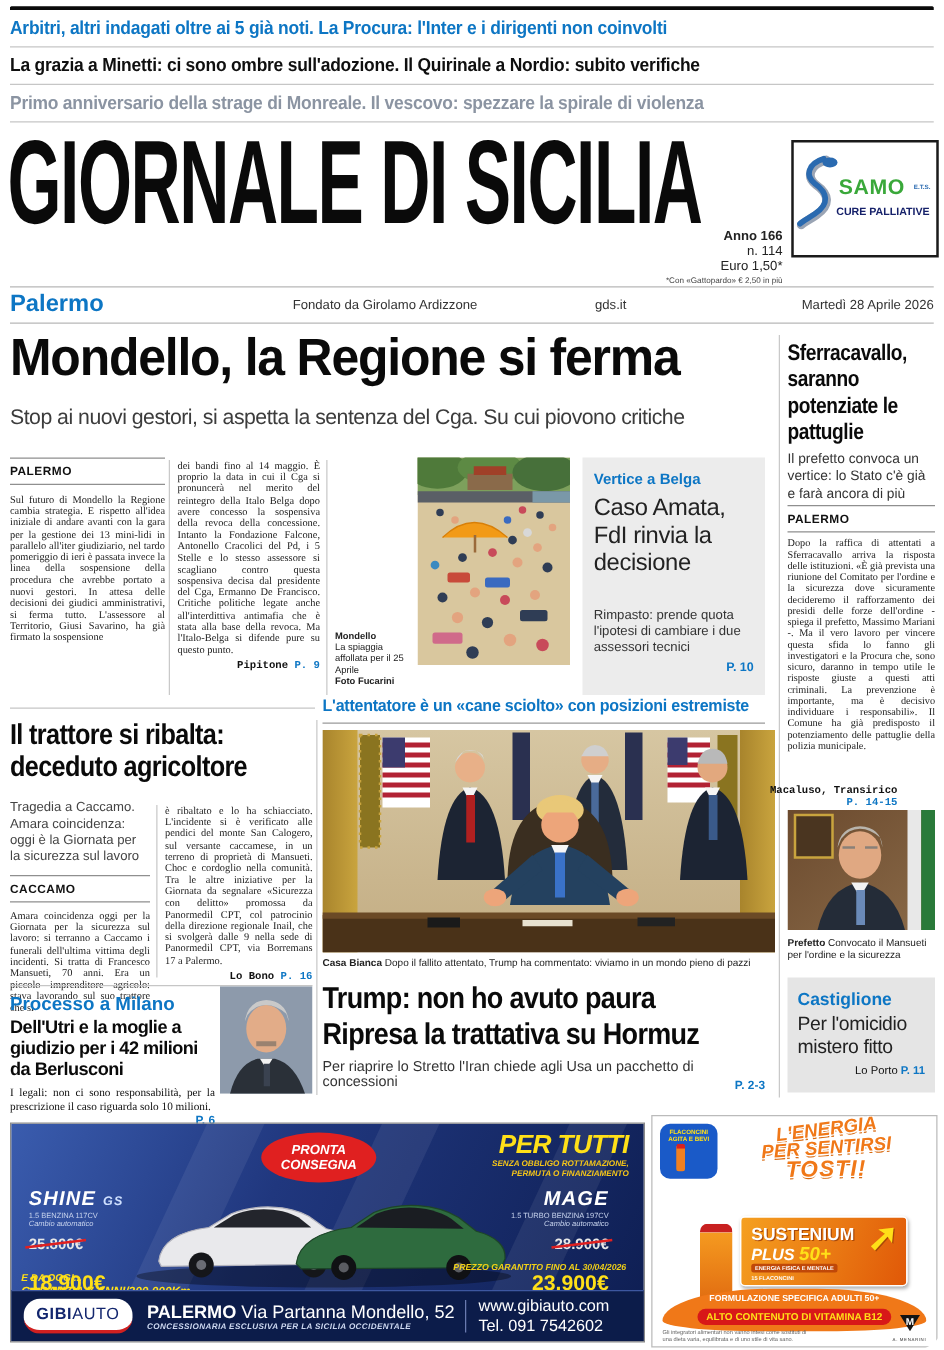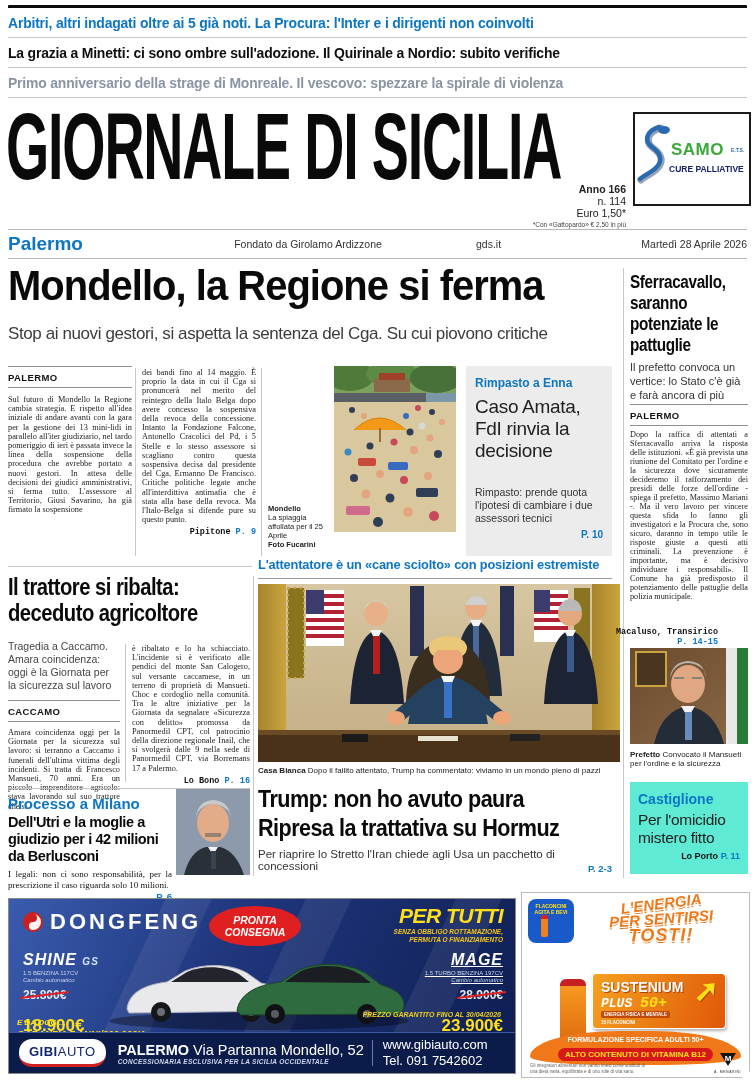--- a/index.html
+++ b/index.html
@@ -58,36 +58,36 @@
   .du-h{font-weight:800;font-size:14.5px;line-height:17px;letter-spacing:-.4px;color:#0a0a0a;}
   
   .tr-kicker{position:absolute;left:258px;top:557px;font-weight:800;font-size:13.5px;color:#0d76c4;
              letter-spacing:-.2px;transform:scaleX(.95);transform-origin:0 0;white-space:nowrap;}
   .tr-h{font-weight:800;font-size:24px;line-height:29px;letter-spacing:-.6px;color:#0a0a0a;
         transform:scaleX(.9);transform-origin:0 0;white-space:nowrap;}
   
   .sb-h{font-weight:800;font-size:18px;line-height:21px;letter-spacing:-.4px;color:#0a0a0a;
         width:140px;transform:scaleX(.85);transform-origin:0 0;}
   .sb-sf{font-size:11px;line-height:14px;color:#333;}
-  .cast{position:absolute;left:630px;top:782px;width:118px;height:92px;background:#5eead4;box-sizing:border-box;padding:9px 8px;}
+  .cast{position:absolute;left:630px;top:782px;width:118px;height:92px;background:#e5e5e5;box-sizing:border-box;padding:9px 8px;}
   .cast-h{font-weight:400;font-size:15.5px;line-height:18px;color:#222;margin-top:4px;letter-spacing:-.3px;}
   
   .ad-df{position:absolute;left:8px;top:898px;width:506px;height:174px;border:1px solid #8a8a8a;
          background:linear-gradient(115deg,#3a5cae 0%,#20377e 40%,#0e1e52 100%);overflow:hidden;color:#fff;}
   .df-streak{position:absolute;top:-20px;width:46px;height:240px;background:rgba(255,255,255,.07);transform:skewX(-25deg);}
   .df-logo{position:absolute;left:14px;top:10px;display:flex;align-items:center;gap:7px;}
   .df-brand{font-weight:800;font-size:22px;letter-spacing:3px;}
   .df-badge{position:absolute;left:200px;top:7px;width:92px;height:40px;background:#e02020;border-radius:50%;
             display:flex;flex-direction:column;align-items:center;justify-content:center;
             font-weight:800;font-style:italic;font-size:10.5px;line-height:12px;}
   .df-pt{position:absolute;right:12px;top:5px;text-align:right;}
   .df-pt-main{font-weight:900;font-style:italic;font-size:21px;color:#ffe018;letter-spacing:-.5px;}
   .df-pt-sub{font-weight:700;font-style:italic;font-size:6.5px;line-height:8px;color:#f5c518;}
   .df-model{position:absolute;top:52px;}
-  .df-model.l{left:14px;} .df-model.r{right:12px;text-align:right;text-decoration:underline;}
+  .df-model.l{left:14px;} .df-model.r{right:28px;text-align:right;}
   .df-mname{font-weight:900;font-style:italic;font-size:16px;letter-spacing:1px;}
   .df-mname .trim{font-size:10px;color:#cfe0ff;font-weight:700;}
   .df-spec{font-size:6px;color:#c8d4ee;margin-top:1px;}
   .df-old{font-weight:800;font-size:12px;color:#e8e8e8;margin-top:5px;position:relative;display:inline-block;}
   .df-old::after{content:"";position:absolute;left:-3px;right:-3px;top:45%;height:2px;background:#e02020;transform:rotate(-7deg);}
   .df-new{font-weight:900;font-size:17px;color:#ffe018;margin-top:13px;}
   .df-promo{position:absolute;left:8px;top:118px;font-weight:900;font-style:italic;color:#ffe018;font-size:8px;line-height:11px;}
   .df-promo .big{font-size:9.5px;}
   .df-guar{position:absolute;right:14px;top:112px;font-weight:800;font-style:italic;font-size:7px;color:#f0d018;}
   .df-bar{position:absolute;left:0;right:0;bottom:0;height:40px;background:#0c1c4a;border-top:1px solid #3d57a0;
@@ -107,21 +107,21 @@
   .su-arc{position:absolute;left:54px;top:2px;width:170px;text-align:center;color:#f07818;font-weight:900;font-style:italic;
           text-shadow:-1px -1px 0 #fff,1px -1px 0 #fff,-1px 1px 0 #fff,1px 1px 0 #fff,0 2px 0 #d86a10;}
   .su-arc .a1{display:block;font-size:15px;transform:rotate(-7deg);}
   .su-arc .a2{display:block;font-size:15px;transform:rotate(-4deg);margin-top:-2px;}
   .su-arc .a3{display:block;font-size:18px;transform:rotate(-1deg);margin-top:-2px;letter-spacing:1px;}
   .su-bottle{position:absolute;left:38px;top:86px;width:26px;height:58px;background:linear-gradient(#f59a20,#e06a10);
              border-radius:6px 6px 4px 4px;border-top:7px solid #c82020;}
   .su-box{position:absolute;left:70px;top:80px;width:132px;height:54px;border-radius:4px;
           background:linear-gradient(110deg,#f5a020,#e05808);border:1px solid #fff;box-shadow:1px 2px 3px rgba(0,0,0,.3);}
   .su-name{position:absolute;left:8px;top:5px;font-weight:900;font-size:14px;color:#fff;text-shadow:1px 1px 0 #a84808;}
-  .su-plus{position:absolute;left:8px;top:21px;font-weight:900;font-style:italic;font-size:13px;color:#fff;font-family:Liberation Mono, monospace;}
+  .su-plus{position:absolute;left:8px;top:21px;font-weight:900;font-style:italic;font-size:13px;color:#fff;}
   .su-plus .n{color:#ffe018;font-size:15px;}
   .su-sub{position:absolute;left:8px;top:37px;font-weight:700;font-size:4.5px;color:#fff;background:#c04808;padding:1px 3px;border-radius:2px;}
   .su-count{position:absolute;left:8px;bottom:3px;font-weight:700;font-size:4.5px;color:#fff;}
   .su-arrow{position:absolute;right:6px;top:2px;font-size:30px;color:#ffe018;font-weight:900;line-height:30px;text-shadow:1px 1px 0 #a84808;}
   .su-swoosh{position:absolute;left:8px;right:8px;top:138px;height:34px;background:#f07818;
              border-radius:50% 50% 45% 45% / 90% 90% 30% 30%;text-align:center;overflow:hidden;}
   .su-l1{font-weight:800;font-size:7px;color:#fff;margin-top:5px;}
   .su-l2{display:inline-block;background:#d81818;border-radius:8px;padding:2px 7px;margin-top:2px;
          font-weight:800;font-size:8px;color:#ffe018;}
   .su-disc{position:absolute;left:8px;bottom:3px;font-size:4.5px;line-height:5.5px;color:#666;width:120px;}
@@ -233,21 +233,21 @@
     <rect x="82" y="122" width="22" height="9" rx="2" fill="#2f3d55"></rect>
     <circle cx="32" cy="128" r="4.5" fill="#e3a47f"></circle>
       <circle cx="56" cy="132" r="4.5" fill="#2f3d55"></circle>
     <rect x="12" y="140" width="24" height="9" rx="2" fill="#d06a8a"></rect>
     <circle cx="74" cy="146" r="5" fill="#e3a47f"></circle>
       <circle cx="100" cy="150" r="5" fill="#c84a5a"></circle>
     <circle cx="44" cy="156" r="5" fill="#2f3d55"></circle>
   </svg>
 
   <div class="enna">
-    <div class="kicker" style="font-size:12px;">Rimpasto a Enna</div>
+    <div class="kicker" style="font-size:12px;">Vertice a Belga</div>
     <div class="enna-h">Caso Amata, FdI rinvia la decisione</div>
     <div class="enna-t">Rimpasto: prende quota l'ipotesi di cambiare i due assessori tecnici</div>
     <div style="text-align:right;font-weight:800;font-size:10px;margin-top:4px;" class="pg">P. 10</div>
   </div>
 
   <div class="hrule" style="left:8px;width:244px;top:566px;"></div>
   <div class="vrule" style="left:253px;top:576px;height:300px;"></div>
   <div class="vrule" style="left:623px;top:268px;height:610px;"></div>
 
   <div class="abs" style="left:8px;top:574px;">
@@ -405,37 +405,29 @@
   </svg>
   <div class="abs capt" style="left:630px;top:750px;width:118px;font-size:8px;">
     <span class="b">Prefetto</span>
     <span>Convocato il Mansueti per l'ordine e la sicurezza</span>
   </div>
 
   <div class="cast">
     <div class="kicker" style="font-size:14px;">Castiglione</div>
     <div class="cast-h">Per l'omicidio mistero fitto</div>
     <div style="text-align:right;font-size:9px;margin-top:4px;">
-      <span style="font-weight:700;">Lo Porto</span>
+      <span style="font-weight:400;">Lo Porto</span>
       <span class="pg" style="font-weight:700;">P. 11</span>
     </div>
   </div>
 
   <div class="ad-df">
     <div class="df-streak" style="left:110px;"></div>
     <div class="df-streak" style="left:250px;"></div>
     <div class="df-streak" style="left:400px;"></div>
-    <div class="df-logo">
-      <svg width="20" height="20" viewBox="0 0 20 20">
-        <circle cx="10" cy="10" r="10" fill="#cc1f1f"></circle>
-        <path d="M10,2 a8,8 0 0 1 0,16 a4,4 0 0 1 0,-8 a4,4 0 0 0 0,-8 z" fill="#fff" opacity="0.95"></path>
-        <circle cx="10" cy="6" r="1.6" fill="#cc1f1f"></circle>
-      </svg>
-      <span class="df-brand">DONGFENG</span>
-    </div>
     <div class="df-badge">
       <span>PRONTA</span>
       <span>CONSEGNA</span>
     </div>
     <div class="df-pt">
       <div class="df-pt-main">PER TUTTI</div>
       <div class="df-pt-sub">SENZA OBBLIGO ROTTAMAZIONE,</div>
       <div class="df-pt-sub">PERMUTA O FINANZIAMENTO</div>
     </div>
 

